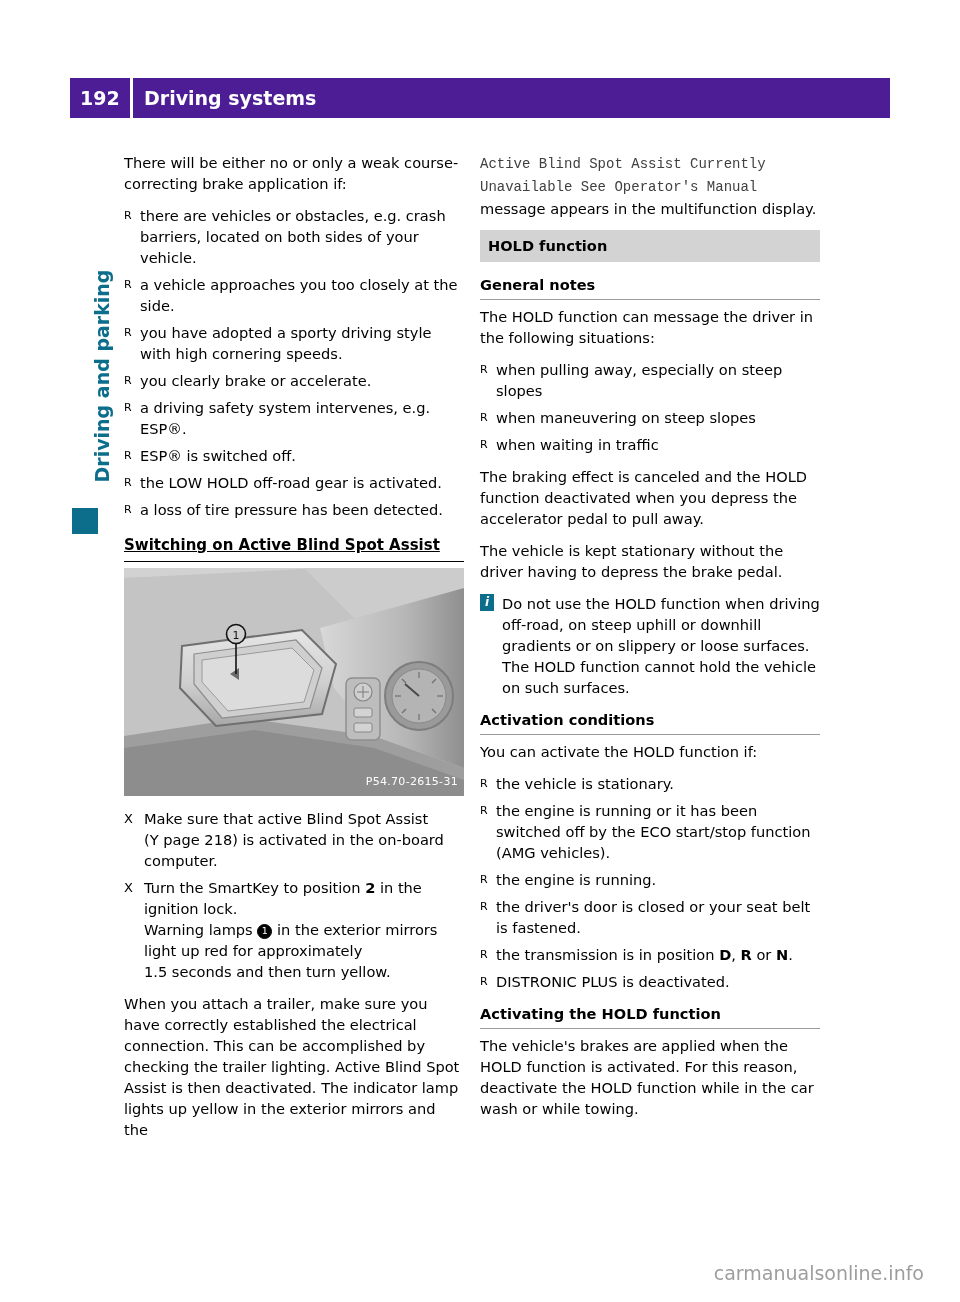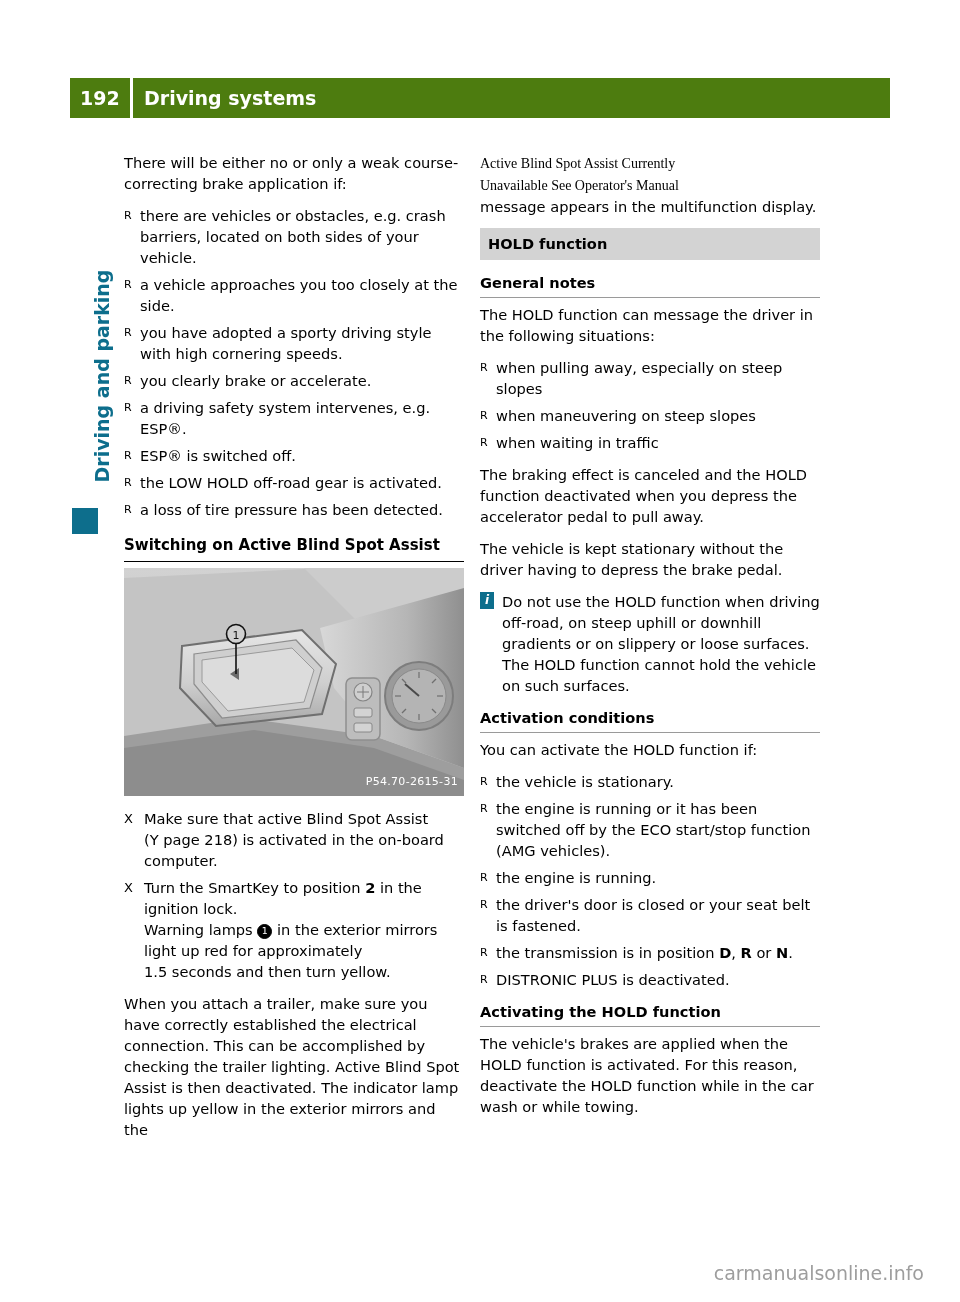--- a/index.html
+++ b/index.html
@@ -20,21 +20,21 @@
     width: 960px;
     height: 1302px;
   }
   
   .header {
     position: absolute;
     left: 70px;
     top: 78px;
     width: 820px;
     height: 40px;
-    background: #4d7c0f;
+    background: #4c1d95;
     color: #ffffff;
   }
   .header-num {
     position: absolute;
     left: 0; top: 0;
     width: 58px;
     height: 40px;
     line-height: 40px;
     text-align: left;
     padding-left: 10px;
@@ -155,40 +155,41 @@
     text-align: center;
     line-height: 17px;
     font-style: italic;
   }
   h2.sect {
     font-size: 15px;
     font-weight: bold;
     margin: 0 0 6px 0;
     padding-bottom: 5px;
     border-bottom: 1.5px solid #000000;
+    text-decoration: underline;
   }
   h2.sect.top-space { margin-top: 15px; }
   .grayhead {
     background: #d3d3d3;
     font-size: 14.6px;
     font-weight: bold;
     padding: 5px 16px 6px 8px;
     margin: 0 0 12px 0;
   }
   h3.sub {
     font-size: 14.6px;
     font-weight: bold;
     margin: 0 0 6px 0;
     padding-bottom: 4px;
     border-bottom: 1px solid #9a9a9a;
   }
   h3.sub.spaced { margin-top: 8px; }
   .mono {
-    font-family: Liberation Serif, serif;
-    color: #000000;
+    font-family: Liberation Mono, monospace;
+    color: #404040;
     font-size: 14px;
     line-height: 21px;
   }
   .bold { font-weight: bold; }
 
   
   .circnum {
     display: inline-block;
     width: 13px;
     height: 13px;

